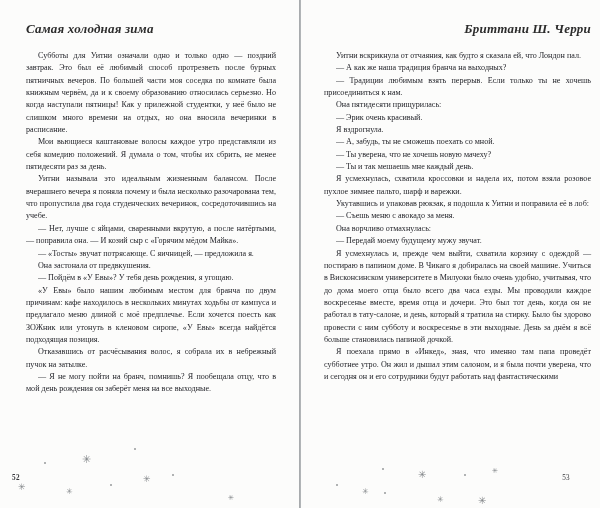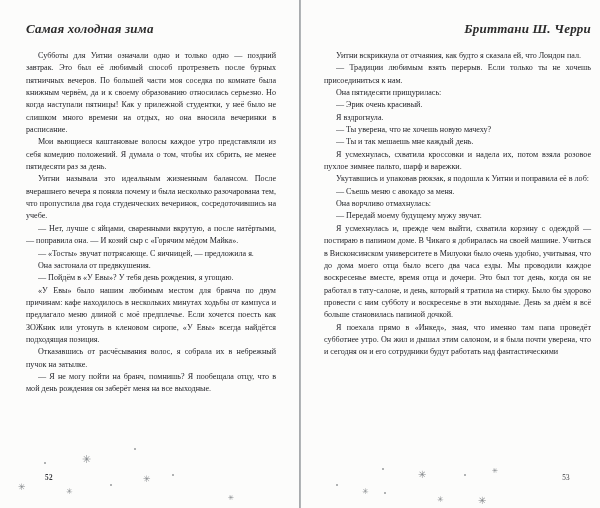--- a/index.html
+++ b/index.html
@@ -71,21 +71,21 @@
   .body-text p.dialogue {
     text-indent: 12px;
   }
   .page-number {
     position: absolute;
     bottom: 26px;
     font-size: 7.2px;
     color: #35363a;
     letter-spacing: 0.3px;
   }
-  .pn-left { left: 45px; font-weight: bold; }
+  .pn-left { left: 12px; font-weight: bold; }
   .pn-right { right: 30px; }
   .snow-layer {
     position: absolute;
     left: 0;
     bottom: 0;
     width: 300px;
     height: 70px;
     pointer-events: none;
   }
   .flake {
@@ -131,24 +131,26 @@
         <span class="dot" style="left: 172px; bottom: 32px; width: 2px; height: 2px;"></span>
         <span class="dot" style="left: 44px; bottom: 44px; width: 2px; height: 2px;"></span>
         <span class="dot" style="left: 134px; bottom: 58px; width: 2px; height: 2px;"></span>
       </div>
   </div>
 
   <div class="page page-right">
     <div class="running-head rh-right">Бриттани Ш. Черри</div>
     <div class="body-text">
       <p>Уитни вскрикнула от отчаяния, как будто я сказала ей, что Лондон пал.</p>
+      <p class="dialogue">— А как же наша традиция бранча на выходных?</p>
       <p class="dialogue">— Традиции любимым взять перерыв. Если только ты не хочешь присоединиться к нам.</p>
       <p>Она пятидесяти прищурилась:</p>
       <p class="dialogue">— Эрик очень красивый.</p>
       <p>Я вздрогнула.</p>
+      <p class="dialogue">— А, забудь, ты не сможешь поехать со мной.</p>
       <p class="dialogue">— Ты уверена, что не хочешь новую мачеху?</p>
       <p class="dialogue">— Ты и так мешаешь мне каждый день.</p>
       <p>Я усмехнулась, схватила кроссовки и надела их, потом взяла розовое пухлое зимнее пальто, шарф и варежки.</p>
       <p>Укутавшись и упаковав рюкзак, я подошла к Уитни и поправила её в лоб:</p>
       <p class="dialogue">— Съешь меню с авокадо за меня.</p>
       <p>Она ворчливо отмахнулась:</p>
       <p class="dialogue">— Передай моему будущему мужу звучат.</p>
       <p>Я усмехнулась и, прежде чем выйти, схватила корзину с одеждой — постираю в папином доме. В Чикаго я добиралась на своей машине. Учиться в Висконсинском университете в Милуоки было очень удобно, учитывая, что до дома моего отца было всего два часа езды. Мы проводили каждое воскресенье вместе, время отца и дочери. Это был тот день, когда он не работал в тату-салоне, и день, который я тратила на стирку. Было бы здорово провести с ним субботу и воскресенье в эти выходные. День за днём я всё больше становилась папиной дочкой.</p>
       <p>Я поехала прямо в «Инкед», зная, что именно там папа проведёт субботнее утро. Он жил и дышал этим салоном, и я была почти уверена, что и сегодня он и его сотрудники будут работать над фантастическими</p>
     </div>

